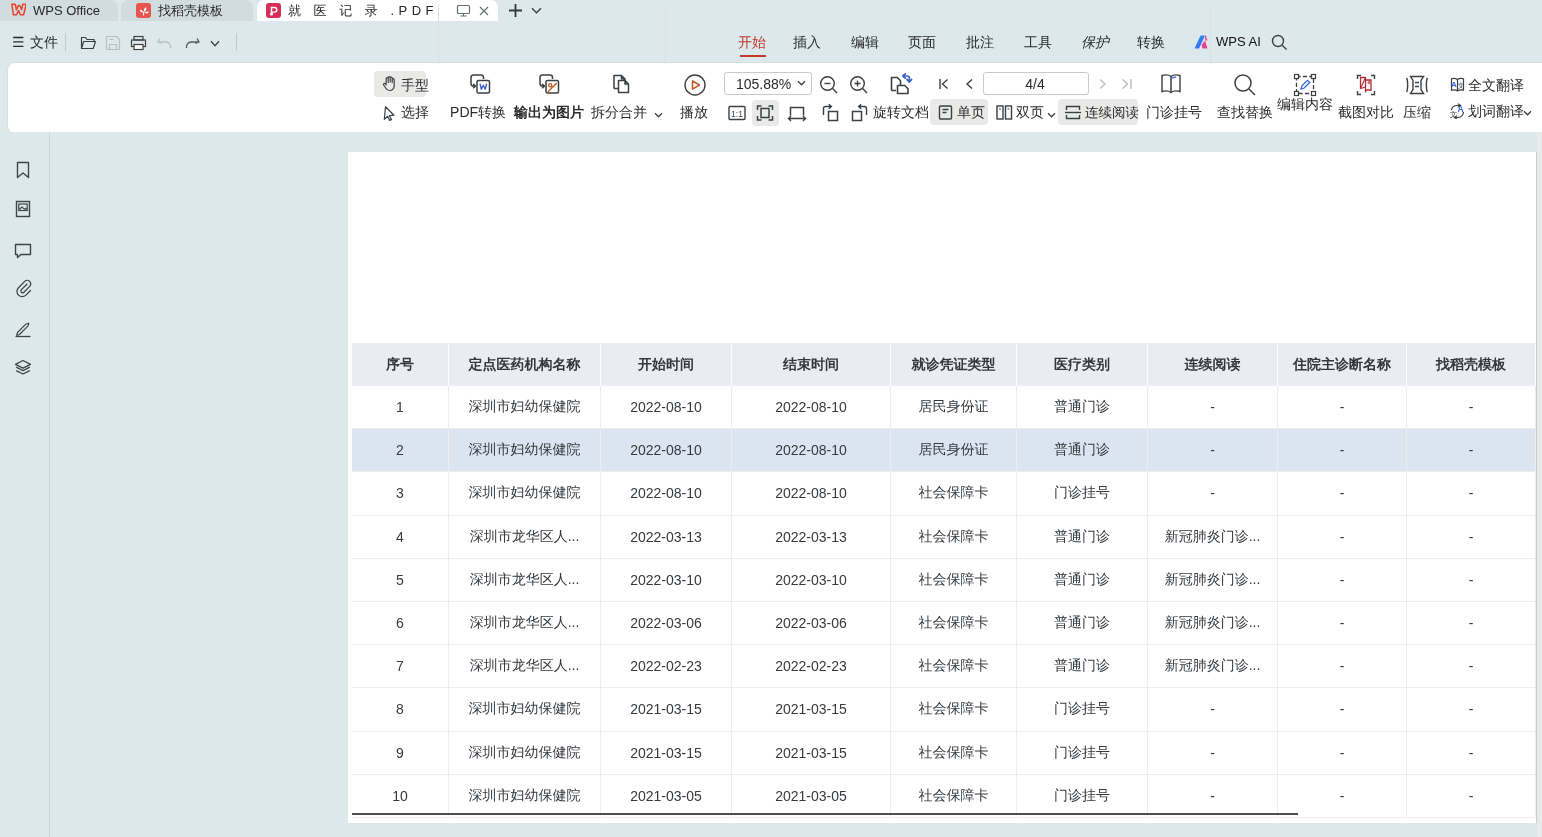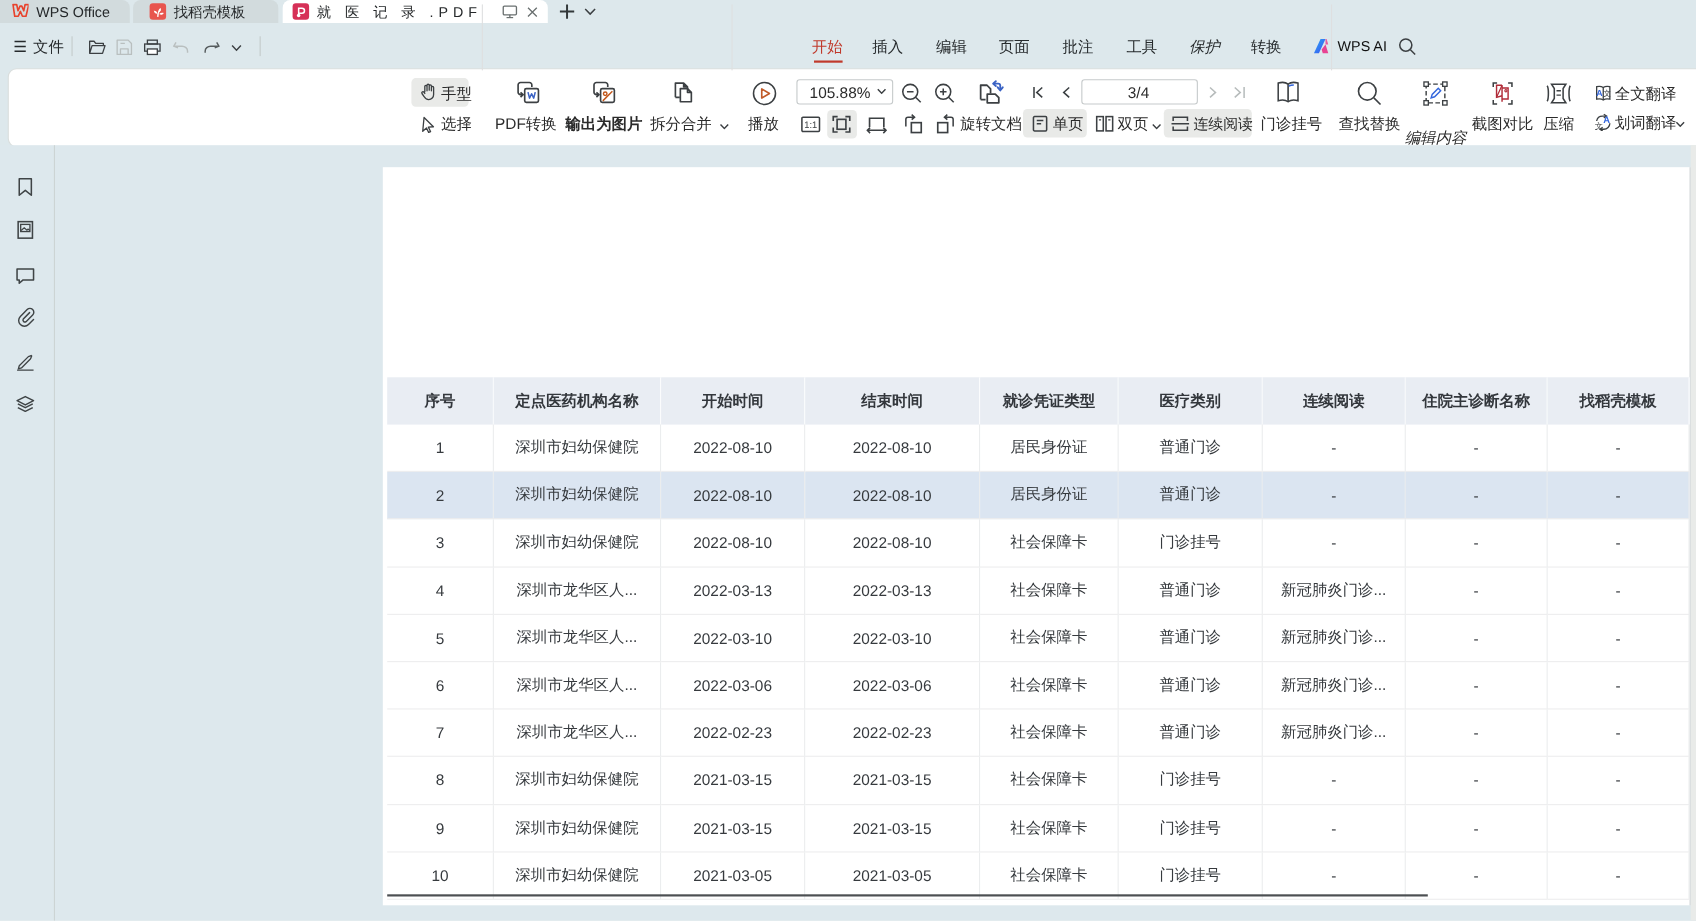--- a/index.html
+++ b/index.html
@@ -272,21 +272,21 @@
         <svg width="14" height="14" viewBox="0 0 14 14" fill="none">
           <path d="M4 2v10 M11.5 2.5 6.5 7l5 4.5" stroke="#3c4043" stroke-width="1.4"></path>
         </svg>
       </div>
 <div class="abs" style="left:964px;top:77px;">
         <svg width="10" height="14" viewBox="0 0 10 14" fill="none">
           <path d="M8 2.5 3 7l5 4.5" stroke="#3c4043" stroke-width="1.4"></path>
         </svg>
       </div>
 <div class="abs" style="left:983px;top:72px;width:104px;height:21px;border:1px solid #c6cacb;border-radius:3px;background:#fff;"></div>
-<div class="tlabel" style="left:983px;top:76px;width:104px;text-align:center;">3/4</div>
+<div class="tlabel" style="left:983px;top:76px;width:104px;text-align:center;">4/4</div>
 <div class="abs" style="left:1098px;top:77px;">
         <svg width="10" height="14" viewBox="0 0 10 14" fill="none">
           <path d="M2 2.5 7 7 2 11.5" stroke="#b7bcbc" stroke-width="1.4"></path>
         </svg>
       </div>
 <div class="abs" style="left:1120px;top:77px;">
         <svg width="14" height="14" viewBox="0 0 14 14" fill="none">
           <path d="M2.5 2.5 7.5 7l-5 4.5 M11 2v10" stroke="#b7bcbc" stroke-width="1.4"></path>
         </svg>
       </div>
@@ -338,21 +338,21 @@
 <div class="abs" style="left:1292px;top:72px;">
         <svg width="26" height="26" viewBox="0 0 26 26" fill="none">
           <rect x="4.5" y="4.5" width="17" height="17" stroke="#3c4043" stroke-width="1.3" stroke-dasharray="4.2 2.2"></rect>
           <rect x="2.5" y="2.5" width="4" height="4" stroke="#3c4043" stroke-width="1.2" fill="#fff"></rect>
           <rect x="19.5" y="2.5" width="4" height="4" stroke="#3c4043" stroke-width="1.2" fill="#fff"></rect>
           <rect x="2.5" y="19.5" width="4" height="4" stroke="#3c4043" stroke-width="1.2" fill="#fff"></rect>
           <rect x="19.5" y="19.5" width="4" height="4" stroke="#3c4043" stroke-width="1.2" fill="#fff"></rect>
           <path d="m9 17 1-3.2 5.5-5.5 2.2 2.2-5.5 5.5z" stroke="#3366dd" stroke-width="1.3"></path>
         </svg>
       </div>
-<div class="tlabel" style="left:1305px;top:117px;transform:translateX(-50%);font-style:italic;">编辑内容</div>
+<div class="tlabel" style="left:1305px;top:96px;transform:translateX(-50%);">编辑内容</div>
 <div class="abs" style="left:1353px;top:72px;">
         <svg width="26" height="26" viewBox="0 0 26 26" fill="none">
           <path d="M8 3.5H4.5V7 M8 22.5H4.5V19 M18 3.5h3.5V7 M18 22.5h3.5V19" stroke="#3c4043" stroke-width="1.4"></path>
           <path d="M12.5 5.5v15" stroke="#b02a37" stroke-width="1.3"></path>
           <path d="M12.5 5.5H7.5v11l5-1.5" stroke="#b02a37" stroke-width="1.3"></path>
           <path d="M7.5 16.5l5-11" stroke="#b02a37" stroke-width="1.1"></path>
           <path d="M12.5 8h5.5v10h-5.5" stroke="#b02a37" stroke-width="1.3"></path>
           <circle cx="16" cy="10.5" r="1" stroke="#b02a37" stroke-width="1"></circle>
         </svg>
       </div>

